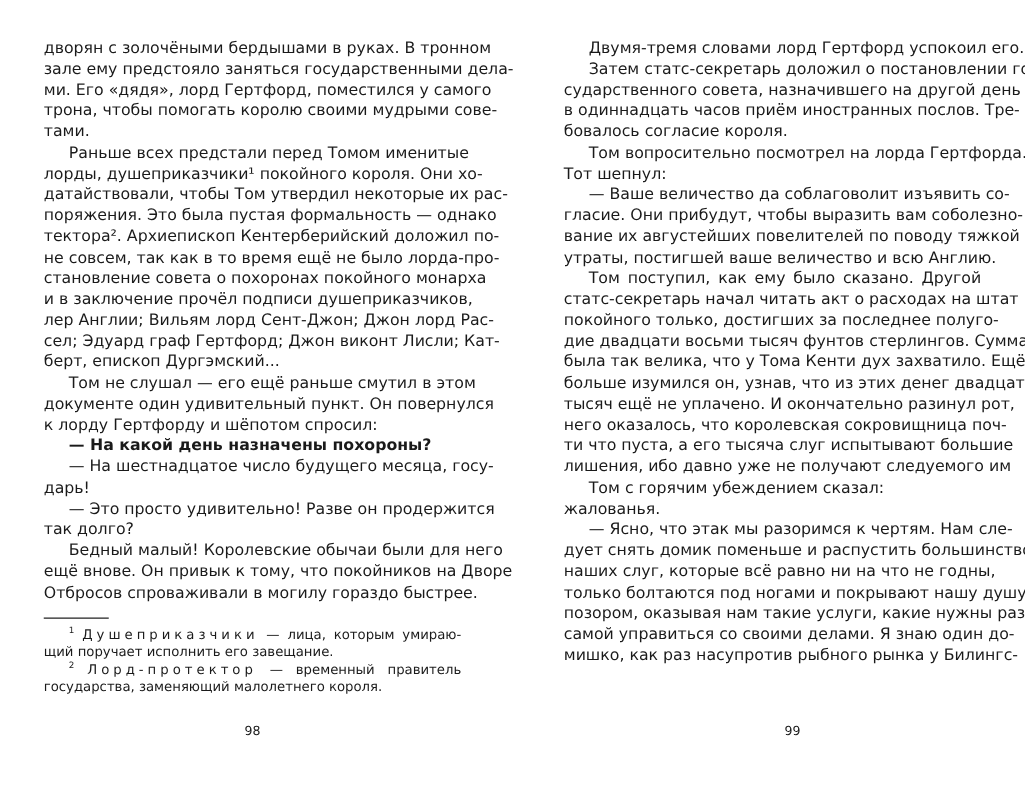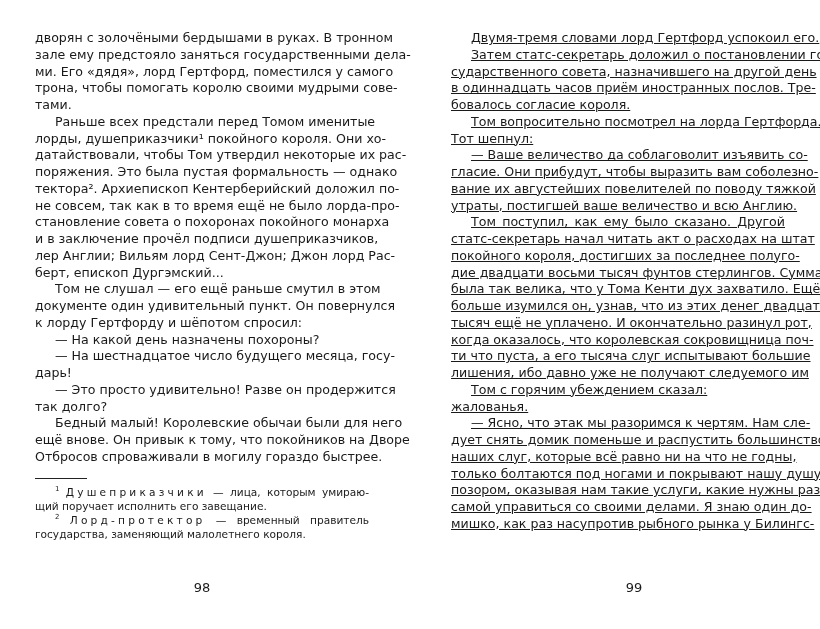--- a/index.html
+++ b/index.html
@@ -1,26 +1,26 @@
 <!DOCTYPE html>
 <html><head>
 <meta charset="utf-8">
 <style>
   html, body { margin:0; padding:0; background:#ffffff; }
   body { width:820px; height:629px; position:relative; overflow:hidden;
          font-family:"DejaVu Sans", sans-serif; color:#1a1a1a; }
   .page { position:absolute; top:30px; width:334px; font-size:12.6px; line-height:16.75px; }
   .page.left { left:35px; }
-  .page.right { left:451px;text-decoration:underline; }
+  .page.right { left:451px; }
   .line { display:block; white-space:nowrap; text-align:justify; text-align-last:justify; }
   .line.last { text-align-last:left; }
   .fn-rule { width:52px; border-top:1px solid #222; margin:12px 0 6px 0; }
   .fn { font-size:10.6px; line-height:14px; }
   .sp { letter-spacing:3.2px; }
-  .pagenum { position:absolute; top:580px; width:334px; text-align:center; font-size:13px; }
+  .pagenum { position:absolute; top:580px; width:334px; text-align:center; font-size:10px; }
   .pagenum.left { left:35px; }
   .pagenum.right { left:467px; }
   sup { font-size:7px; vertical-align:5px; line-height:0; }
 </style>
 </head>
 <body>
 
 <div class="page left" id="left-body">
     <span class="line">дворян с золочёными бердышами в руках. В тронном</span>
     <span class="line">зале ему предстояло заняться государственными дела-</span>
@@ -29,25 +29,26 @@
     <span class="line last">тами.</span>
     <span class="line" style="text-indent: 20px;">Раньше всех предстали перед Томом именитые</span>
     <span class="line">лорды, душеприказчики¹ покойного короля. Они хо-</span>
     <span class="line">датайствовали, чтобы Том утвердил некоторые их рас-</span>
     <span class="line">поряжения. Это была пустая формальность — однако</span>
     <span class="line">тектора². Архиепископ Кентерберийский доложил по-</span>
     <span class="line">не совсем, так как в то время ещё не было лорда-про-</span>
     <span class="line">становление совета о похоронах покойного монарха</span>
     <span class="line">и в заключение прочёл подписи душеприказчиков,</span>
     <span class="line">лер Англии; Вильям лорд Сент-Джон; Джон лорд Рас-</span>
+    <span class="line">сел; Эдуард граф Гертфорд; Джон виконт Лисли; Кат-</span>
     <span class="line last">берт, епископ Дургэмский...</span>
     <span class="line" style="text-indent: 20px;">Том не слушал — его ещё раньше смутил в этом</span>
     <span class="line">документе один удивительный пункт. Он повернулся</span>
     <span class="line last">к лорду Гертфорду и шёпотом спросил:</span>
-    <span class="line last" style="text-indent: 20px;">— На какой день назначены похороны?</span>
+    <span class="line last" style="text-indent: 20px; font-weight: bold;">— На какой день назначены похороны?</span>
     <span class="line" style="text-indent: 20px;">— На шестнадцатое число будущего месяца, госу-</span>
     <span class="line last">дарь!</span>
     <span class="line" style="text-indent: 20px;">— Это просто удивительно! Разве он продержится</span>
     <span class="line last">так долго?</span>
     <span class="line" style="text-indent: 20px;">Бедный малый! Королевские обычаи были для него</span>
     <span class="line">ещё внове. Он привык к тому, что покойников на Дворе</span>
     <span class="line last">Отбросов спроваживали в могилу гораздо быстрее.</span>
     <div class="fn-rule"></div>
     <span class="line fn" style="text-indent: 20px;"><sup>1</sup> <span class="sp">Душеприказчики</span> — лица, которым умираю-</span>
     <span class="line fn last">щий поручает исполнить его завещание.</span>
@@ -61,26 +62,26 @@
     <span class="line">в одиннадцать часов приём иностранных послов. Тре-</span>
     <span class="line last">бовалось согласие короля.</span>
     <span class="line" style="text-indent: 20px;">Том вопросительно посмотрел на лорда Гертфорда.</span>
     <span class="line last">Тот шепнул:</span>
     <span class="line" style="text-indent: 20px;">— Ваше величество да соблаговолит изъявить со-</span>
     <span class="line">гласие. Они прибудут, чтобы выразить вам соболезно-</span>
     <span class="line">вание их августейших повелителей по поводу тяжкой</span>
     <span class="line last">утраты, постигшей ваше величество и всю Англию.</span>
     <span class="line" style="text-indent: 20px;">Том поступил, как ему было сказано. Другой</span>
     <span class="line">статс-секретарь начал читать акт о расходах на штат</span>
-    <span class="line">покойного короля, достигших за последнее полуго-</span>
+    <span class="line">покойного только, достигших за последнее полуго-</span>
     <span class="line">дие двадцати восьми тысяч фунтов стерлингов. Сумма</span>
     <span class="line">была так велика, что у Тома Кенти дух захватило. Ещё</span>
     <span class="line">больше изумился он, узнав, что из этих денег двадцать</span>
     <span class="line">тысяч ещё не уплачено. И окончательно разинул рот,</span>
-    <span class="line">когда оказалось, что королевская сокровищница поч-</span>
+    <span class="line">него оказалось, что королевская сокровищница поч-</span>
     <span class="line">ти что пуста, а его тысяча слуг испытывают большие</span>
     <span class="line">лишения, ибо давно уже не получают следуемого им</span>
     <span class="line last" style="text-indent: 20px;">Том с горячим убеждением сказал:</span>
     <span class="line last">жалованья.</span>
     <span class="line" style="text-indent: 20px;">— Ясно, что этак мы разоримся к чертям. Нам сле-</span>
     <span class="line">дует снять домик поменьше и распустить большинство</span>
     <span class="line">наших слуг, которые всё равно ни на что не годны,</span>
     <span class="line">только болтаются под ногами и покрывают нашу душу</span>
     <span class="line">позором, оказывая нам такие услуги, какие нужны раз-</span>
     <span class="line">самой управиться со своими делами. Я знаю один до-</span>

